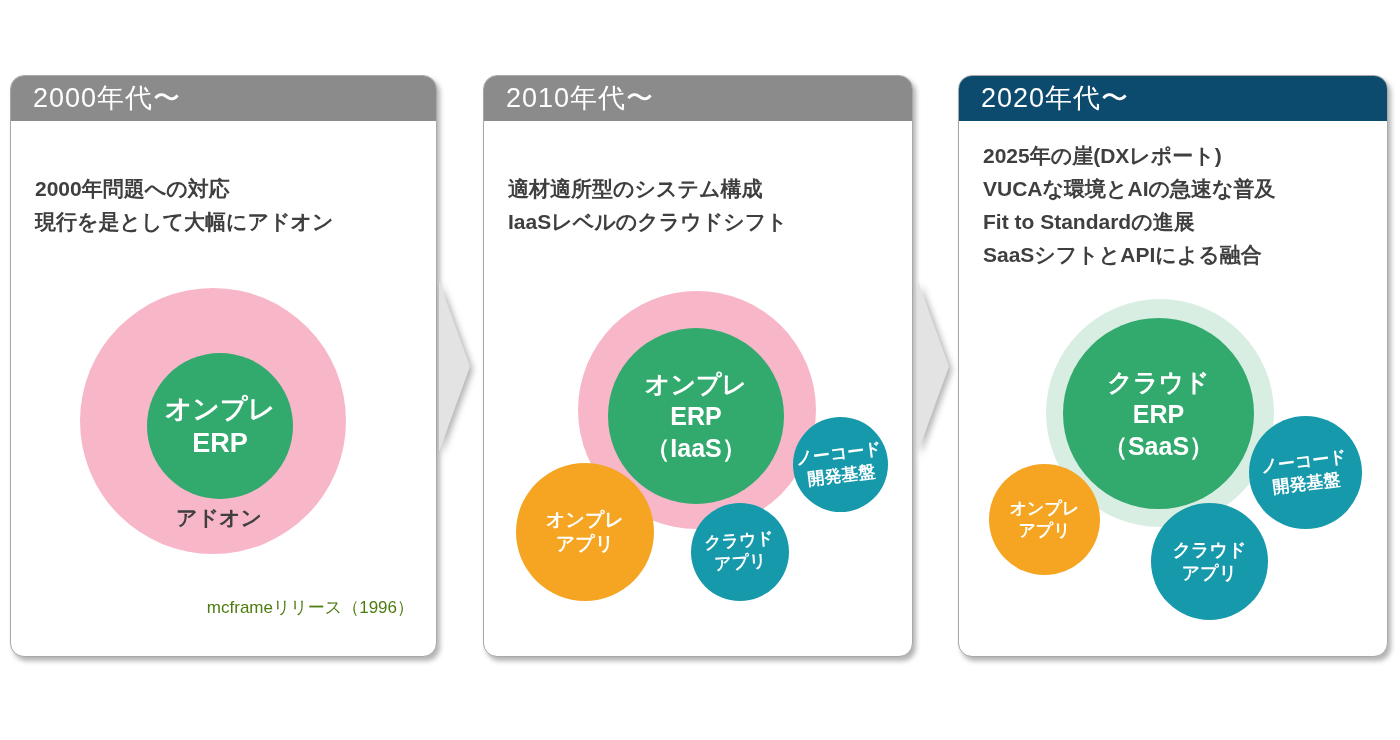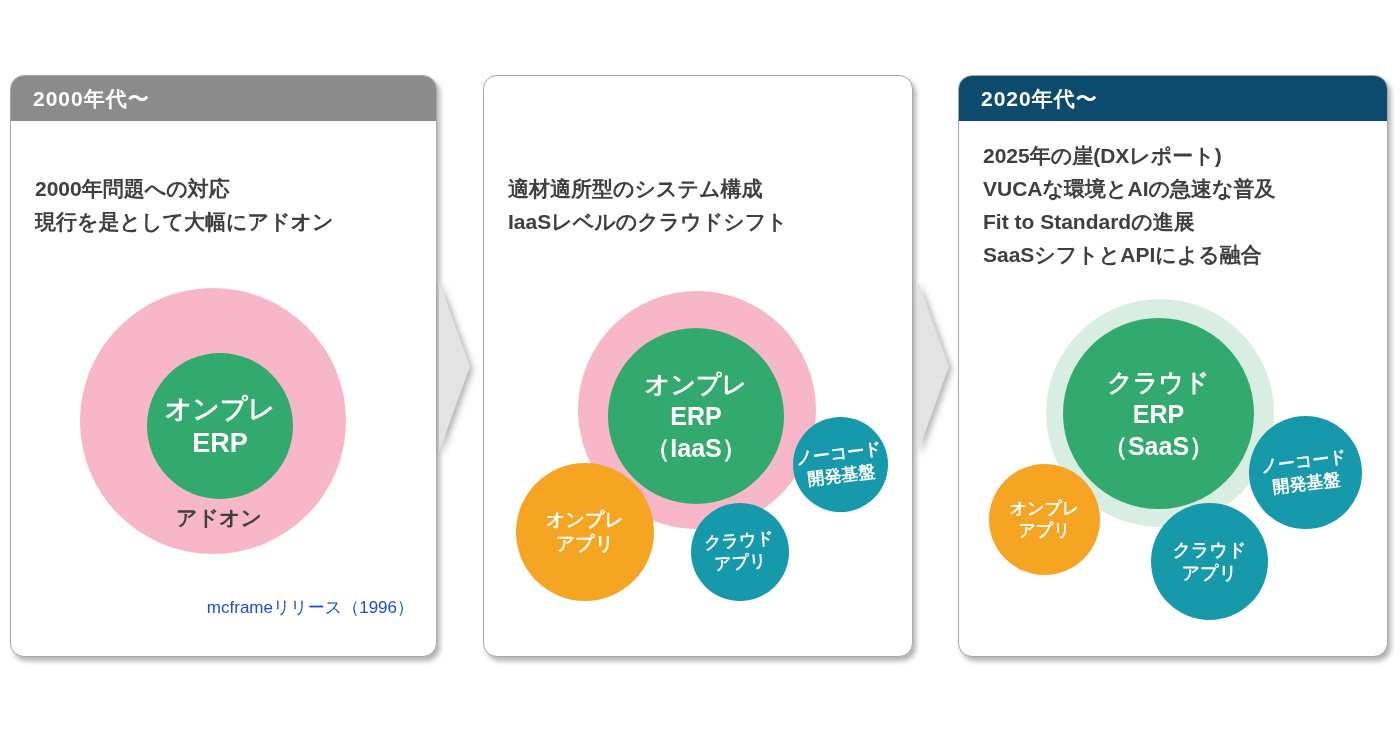--- a/index.html
+++ b/index.html
@@ -16,21 +16,21 @@
     border:1px solid #a8a8a8;border-radius:14px;overflow:hidden;
     box-shadow:3px 4px 5px rgba(0,0,0,0.30);
   }
   .panel-1{left:10px;width:425px;}
   .panel-2{left:483px;width:428px;}
   .panel-3{left:958px;width:428px;}
 
   .panel-header{
     position:absolute;left:0;top:0;width:100%;height:45px;
     background:#8b8b8b;color:#ffffff;
-    font-size:21px;font-weight:bold;line-height:45px;
+    font-size:27px;font-weight:normal;line-height:45px;
     padding-left:22px;box-sizing:border-box;letter-spacing:1px;
   }
   .panel-header.green{background:#0c4a6e;}
 
   .desc{
     position:absolute;left:24px;top:63px;right:10px;
     font-size:21px;font-weight:600;line-height:33px;color:#3f3f3f;
     margin:0;
   }
 
@@ -54,21 +54,21 @@
   .small-lbl-18{font-size:18px;line-height:23px;}
   .tilt{transform:rotate(-7deg);}
   .tilt-sm{transform:rotate(-4deg);}
 
   .addon-label{
     position:absolute;left:128px;top:428px;width:160px;
     text-align:center;font-size:21px;font-weight:600;color:#3f3f3f;
   }
   .footnote{
     position:absolute;right:22px;top:520px;
-    font-size:17px;font-weight:500;color:#1d4ed8;margin-left:48px;
+    font-size:17px;font-weight:500;color:#4d7c0f;margin-left:48px;
   }
 
   .arrow{
     position:absolute;top:281px;width:31px;height:171px;
     filter:drop-shadow(3px 3px 3px rgba(0,0,0,0.30));
   }
   .arrow-shape{
     width:100%;height:100%;background:#e3e3e3;
     clip-path:polygon(0 0,100% 50%,0 100%);
   }
@@ -101,20 +101,23 @@
 
     <div class="addon-label">アドオン</div>
     <div class="footnote">mcframeリリース（1996）</div>
   </section>
 
   <div class="arrow arrow-1">
     <div class="arrow-shape"></div>
   </div>
 
   <section class="panel panel-2">
+    <header class="panel-header">
+      <span>2010年代〜</span>
+    </header>
     <p class="desc">
       <br>
       <span>適材適所型のシステム構成</span><br>
       <span>IaaSレベルのクラウドシフト</span>
     </p>
 
     <div class="circle pink" style="left:94px;top:215px;width:238px;height:238px;"></div>
 
     <div class="circle green-main" style="left:124px;top:252px;width:176px;height:176px;">
       <div class="lbl erp-lbl-23">

